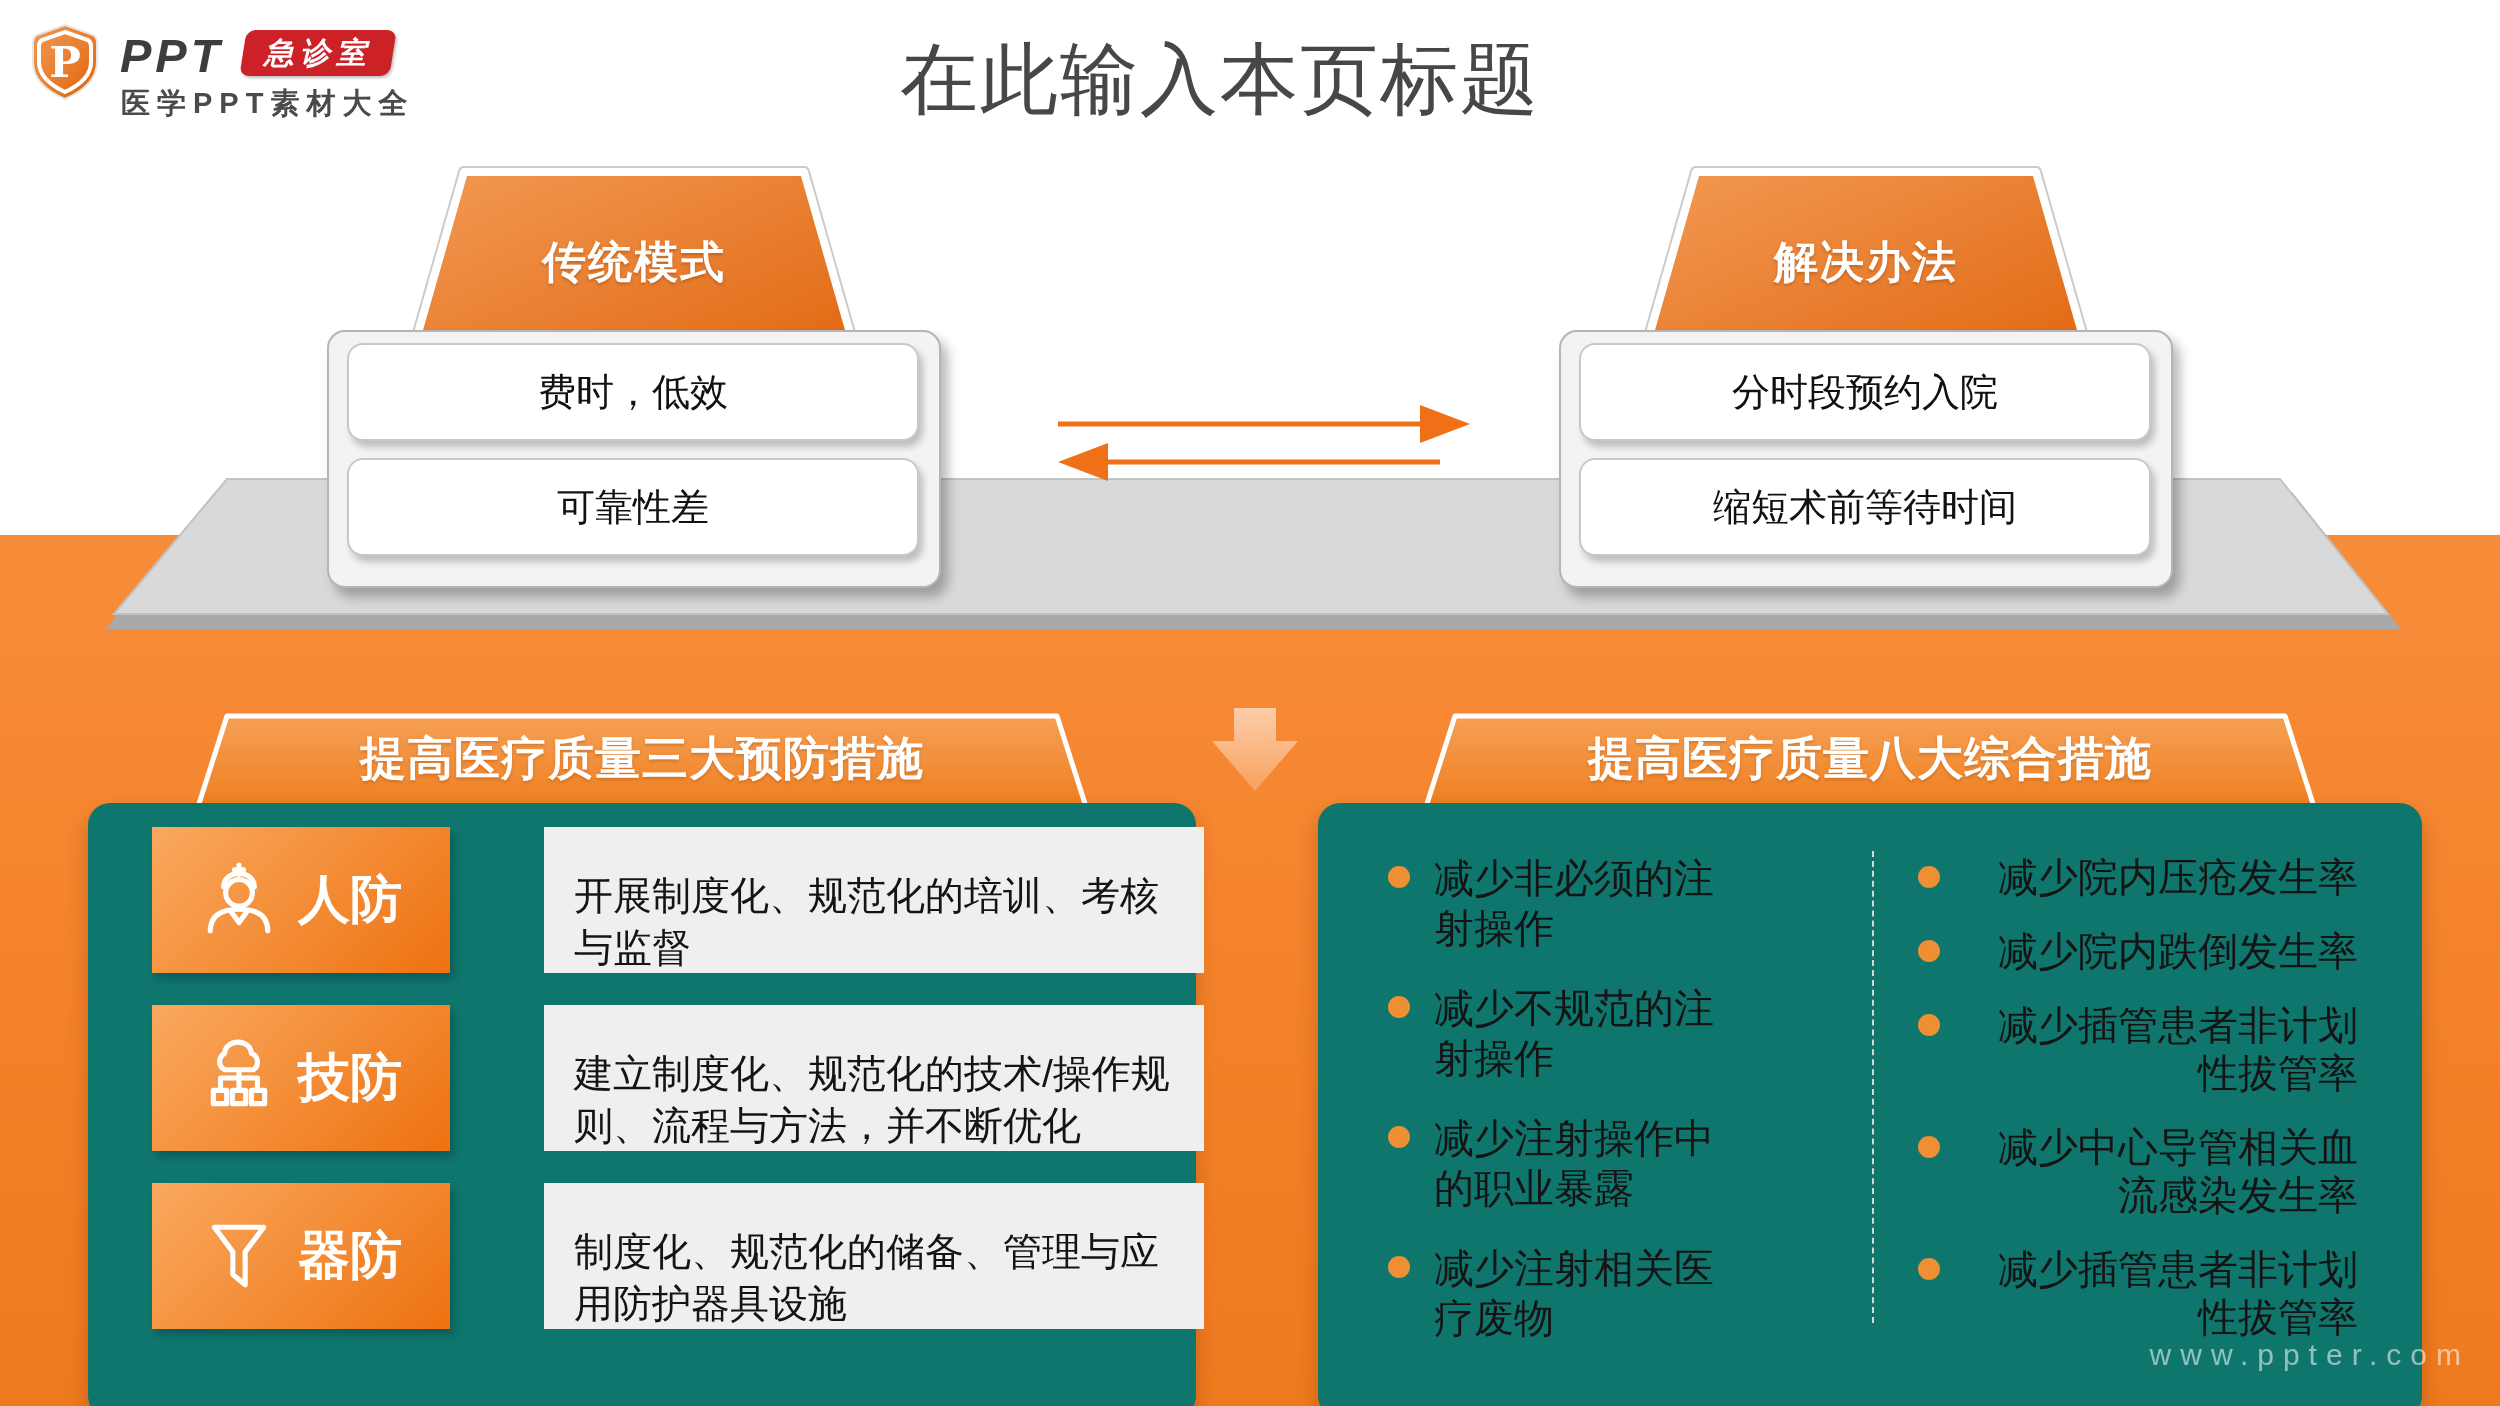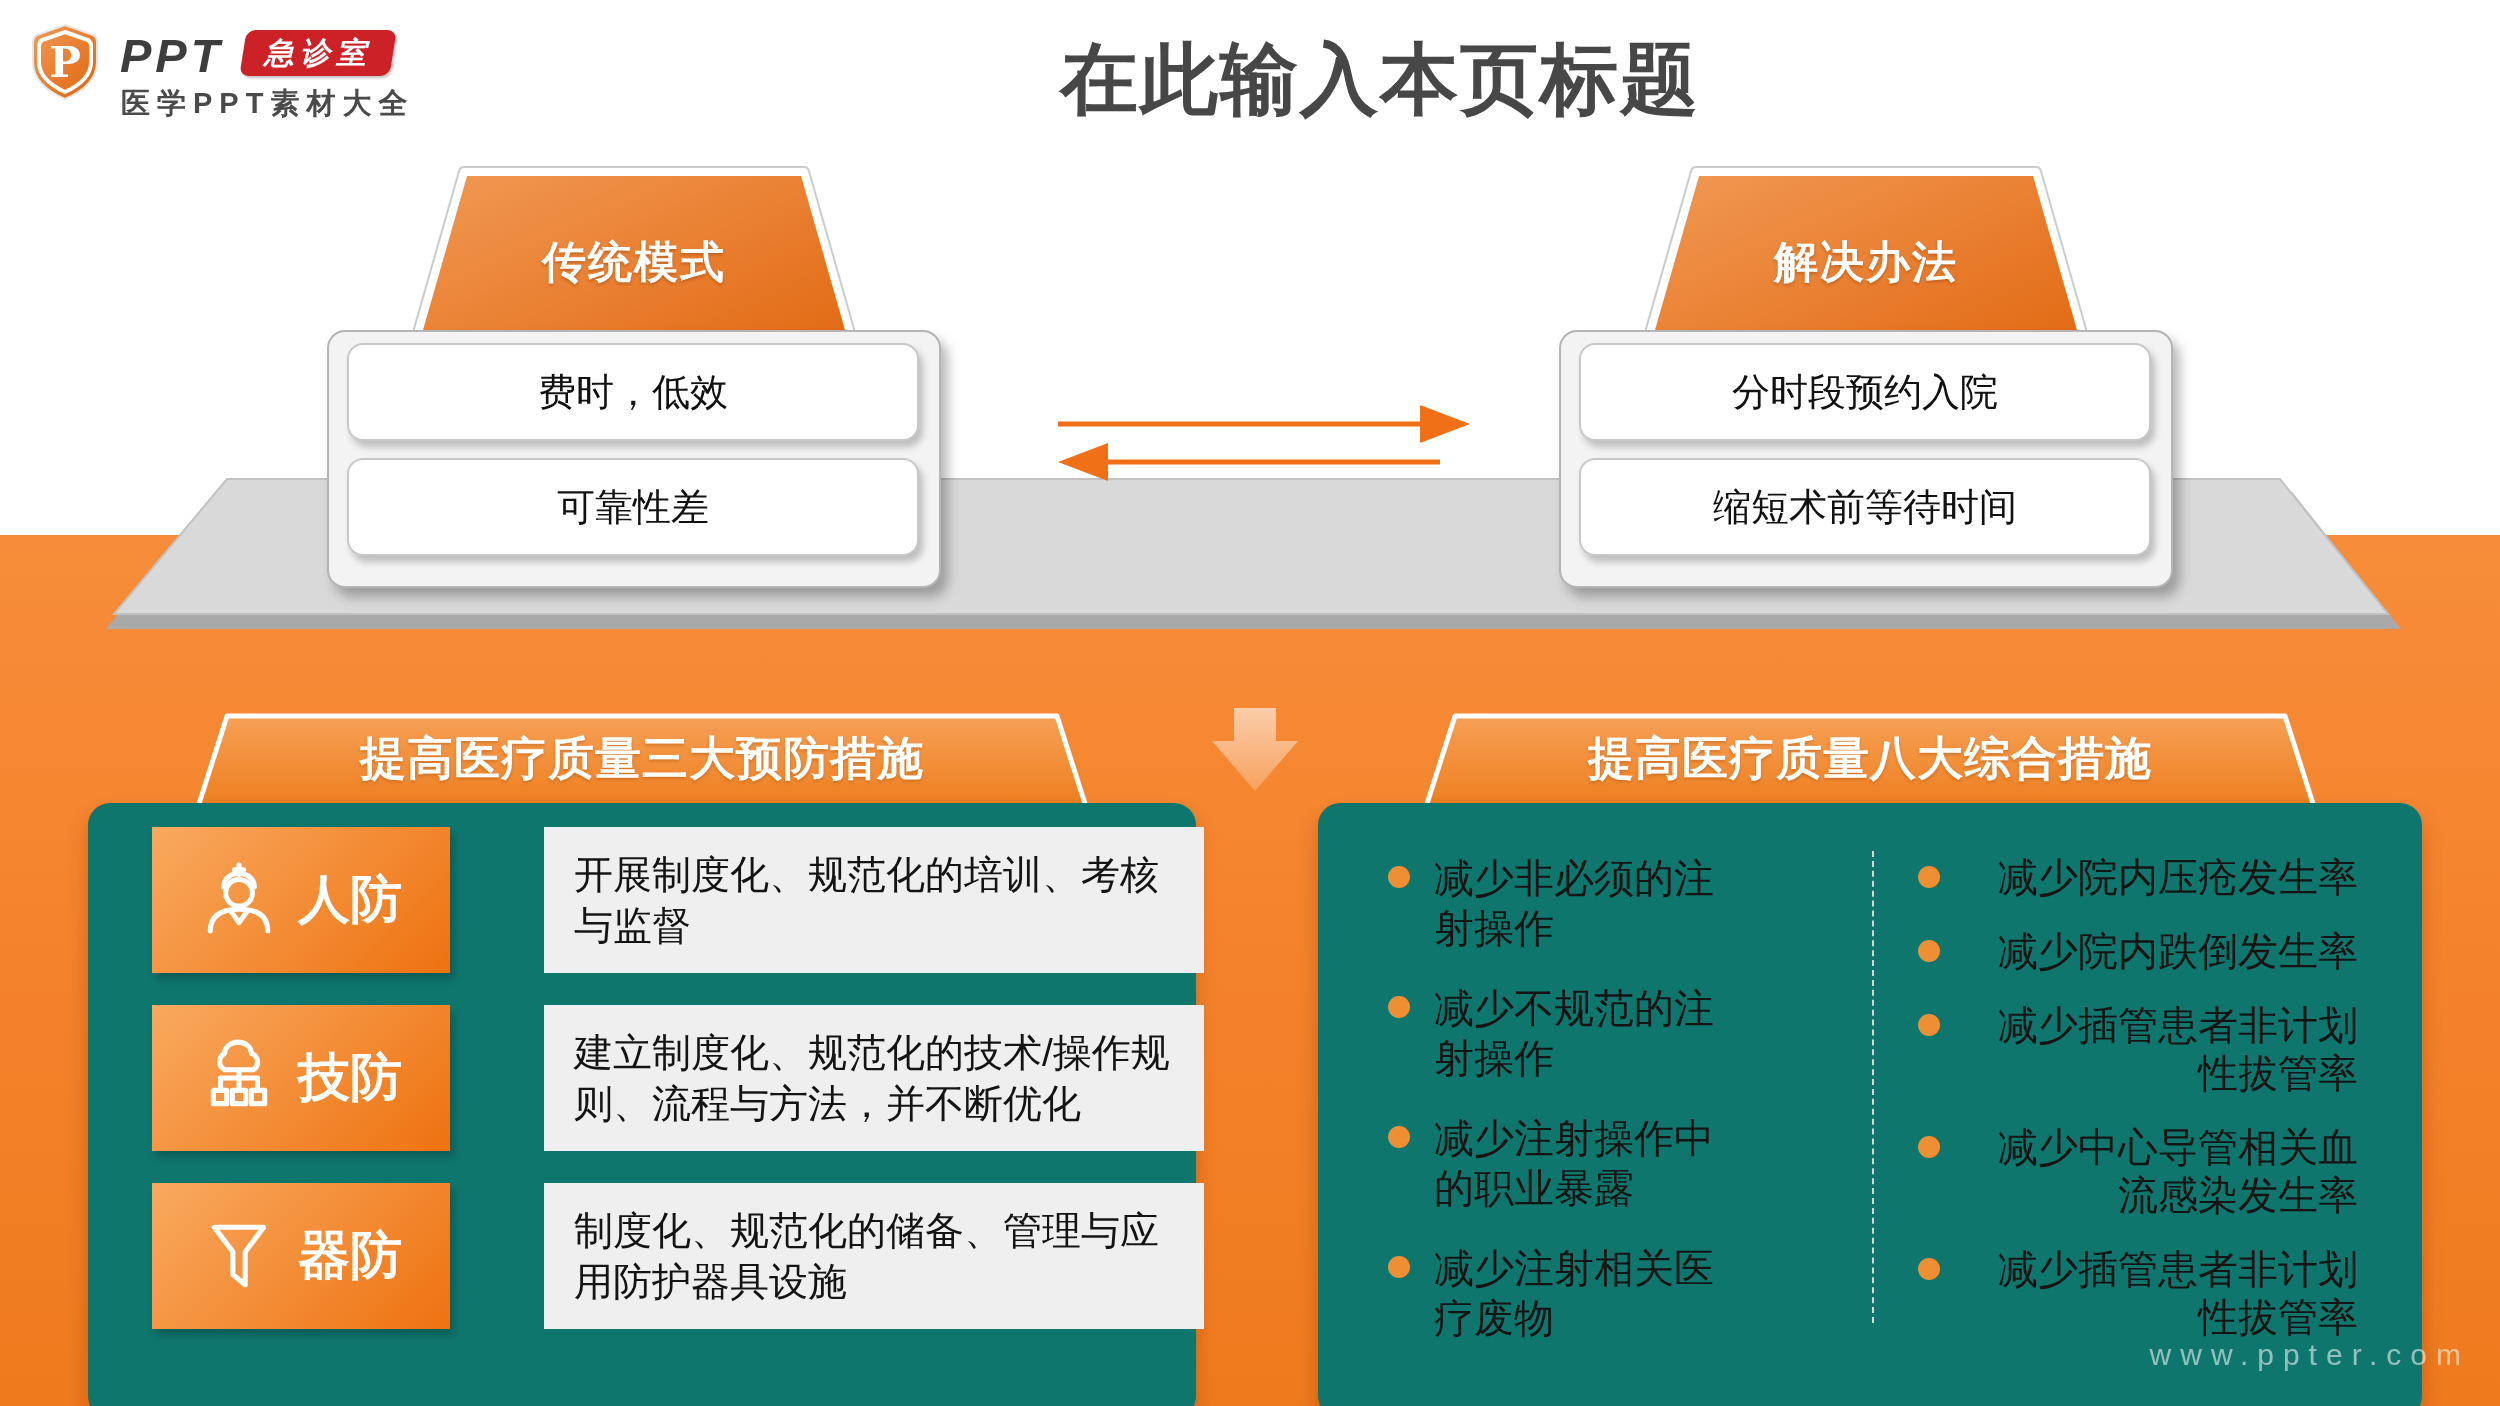--- a/index.html
+++ b/index.html
@@ -1,22 +1,22 @@
 <!DOCTYPE html>
 <html><head>
 <meta charset="utf-8">
 <style>
   html,body{margin:0;padding:0;}
   body{width:2500px;height:1406px;position:relative;overflow:hidden;background:#ffffff;
        font-family:"Liberation Sans","DejaVu Sans",sans-serif;}
   .abs{position:absolute;}
 
   
-  .page-title{left:900px;top:28px;width:800px;height:100px;text-align:right;
-    font-size:78px;font-weight:700;color:#474747;letter-spacing:2px;}
+  .page-title{left:900px;top:28px;width:800px;height:100px;text-align:left;
+    font-size:78px;font-weight:400;color:#474747;letter-spacing:2px;}
 
   
   .logo-brand{left:120px;top:28px;font-size:47px;font-weight:900;font-style:italic;
     color:#3d3d3d;letter-spacing:4px;}
   .logo-badge{left:243px;top:30px;width:150px;height:46px;background:#cd2128;border-radius:9px;
     transform:skewX(-9deg);display:flex;align-items:center;justify-content:center;
     box-shadow:2px 2px 3px rgba(0,0,0,.25);}
   .logo-badge span{transform:skewX(9deg);color:#fff;font-weight:bold;font-style:italic;
     font-size:30px;letter-spacing:6px;}
   .logo-sub{left:121px;top:84px;font-size:29px;color:#4a4a4a;letter-spacing:7px;font-weight:bold;}
@@ -59,21 +59,21 @@
   .panel-right{left:1318px;width:1104px;}
 
   .m-row{position:absolute;left:64px;width:990px;height:146px;}
   .m-row.r0{top:24px;} .m-row.r1{top:202px;} .m-row.r2{top:380px;}
   .m-icon{position:absolute;left:0;top:0;width:298px;height:146px;
     background:linear-gradient(135deg,#f9a95f 0%,#ee7210 100%);
     display:flex;align-items:center;justify-content:center;gap:20px;
     box-shadow:4px 6px 8px rgba(0,0,0,.22);}
   .m-icon .lbl{color:#fff;font-size:52px;font-weight:bold;}
   .m-desc{position:absolute;left:392px;top:0;width:660px;height:146px;background:#efefef;
-    display:flex;align-items:center;padding:0 30px;box-sizing:border-box;
+    display:flex;align-items:flex-end;padding:0 30px;box-sizing:border-box;
     font-size:39px;line-height:1.32;color:#141414;}
 
   .bullet-col{position:absolute;top:50px;}
   .bullet-col.c1{left:70px;width:350px;}
   .bullet-col.c2{left:600px;width:440px;text-align:right;}
   .b-item{display:flex;gap:24px;font-size:40px;line-height:50px;color:#141414;}
   .c1 .b-item{margin-bottom:30px;} .c2 .b-item{margin-bottom:26px;line-height:48px;}
   .b-dot{width:22px;height:22px;border-radius:50%;background:#ee8f33;margin-top:13px;flex:none;}
   .b-txt{flex:1;}
   .v-divider{position:absolute;left:554px;top:48px;height:472px;width:0;

